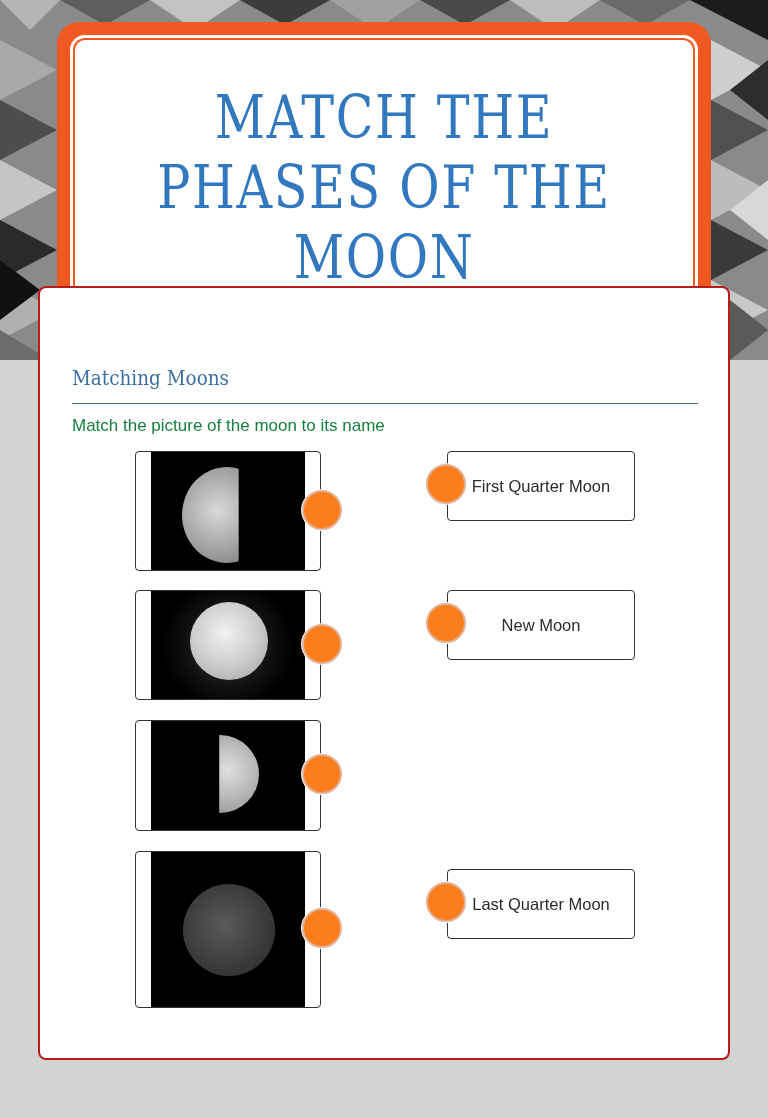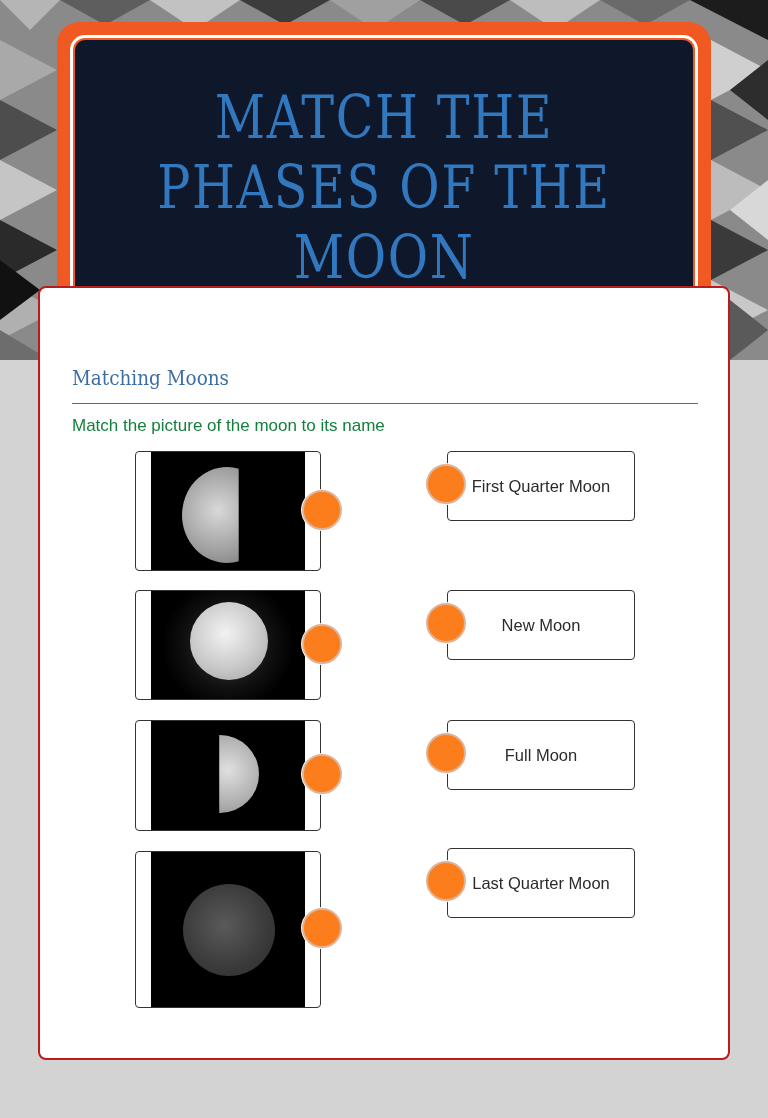--- a/index.html
+++ b/index.html
@@ -13,21 +13,21 @@
     background:#777;
     overflow:hidden;
   }
   .bg-pattern svg { display:block; }
   .title-card {
     position:absolute; left:57px; top:22px; width:654px; height:300px;
     background:#f05a22; border-radius:22px;
   }
   .title-inner {
     position:absolute; left:16px; top:16px; right:16px; bottom:0;
-    background:#0f172a; border-radius:12px 12px 0 0;
+    background:#ffffff; border-radius:12px 12px 0 0;
     border:2px solid #f05a22; border-bottom:none;
     box-shadow:0 0 0 3px #fff;
   }
   .title-text {
     position:absolute; left:0; right:0; top:42px;
     text-align:center; color:#3178be;
     font-family:"DejaVu Serif", serif;
     font-size:60px; line-height:70px; letter-spacing:2px;
     transform:scaleX(0.82);
     font-weight:normal;
@@ -145,21 +145,17 @@
   </div>
 
   <div class="name-card" style="top:163px;">
     <div class="dot"></div>
     <span>First Quarter Moon</span>
   </div>
   <div class="name-card" style="top:302px;">
     <div class="dot"></div>
     <span>New Moon</span>
   </div>
-  <div class="name-card" style="top:432px;">
-    <div class="dot"></div>
-    <span>Full Moon</span>
-  </div>
-  <div class="name-card" style="top:560px;">
+  <div class="name-card" style="top:581px;">
     <div class="dot"></div>
     <span>Last Quarter Moon</span>
   </div>
 </div>
 
 </body></html>

